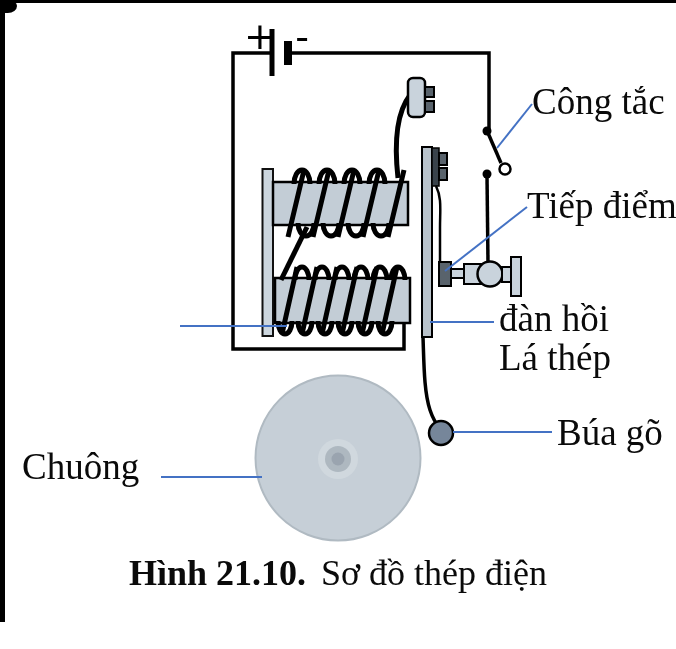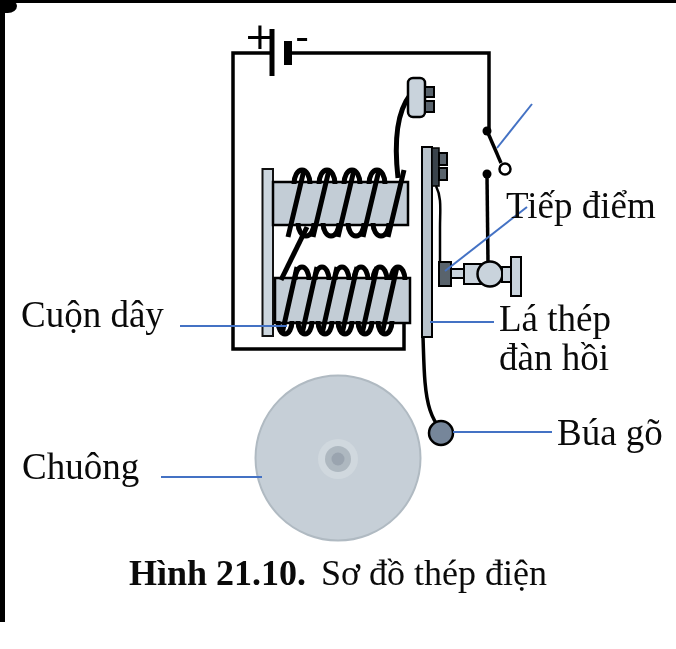--- a/index.html
+++ b/index.html
@@ -88,33 +88,33 @@
     <circle cx="441" cy="433" r="12" stroke="#000" stroke-width="2.5" fill="#76869a"></circle>
 
     <line x1="497" y1="148" x2="532" y2="104" stroke-width="2" stroke="#4472c4"></line>
     <line x1="445" y1="271" x2="527" y2="207" stroke-width="2" stroke="#4472c4"></line>
     <line x1="430" y1="322" x2="494" y2="322" stroke-width="2" stroke="#4472c4"></line>
     <line x1="453" y1="432" x2="552" y2="432" stroke-width="2" stroke="#4472c4"></line>
     <line x1="161" y1="477" x2="262" y2="477" stroke-width="2" stroke="#4472c4"></line>
     <line x1="180" y1="326" x2="287" y2="326" stroke-width="2" stroke="#4472c4"></line>
   </svg>
 
+  <div class="lbl" style="left:532px;top:83px;">Công tắc</div>
 
-  <div class="lbl" style="left:506px;top:187px;">Tiếp điểm</div>
+  <div class="lbl" style="left:527px;top:187px;">Tiếp điểm</div>
 
   <div class="lbl2" style="left:499px;top:299px;">
+    <div>đàn hồi</div>
     <div>Lá thép</div>
-    <div>đàn hồi</div>
   </div>
 
   <div class="lbl" style="left:557px;top:414px;">Búa gõ</div>
 
   <div class="lbl" style="left:22px;top:448px;">Chuông</div>
 
-  <div class="lbl" style="left:21px;top:296px;">Cuộn dây</div>
 
   <div class="caption">
     <div><b>Hình 21.10.</b><span>Sơ đồ thép điện</span></div>
   </div>
 
   <div class="border-top"></div>
   <div class="border-left"></div>
   <div class="corner-blob"></div>
 </div>
 

